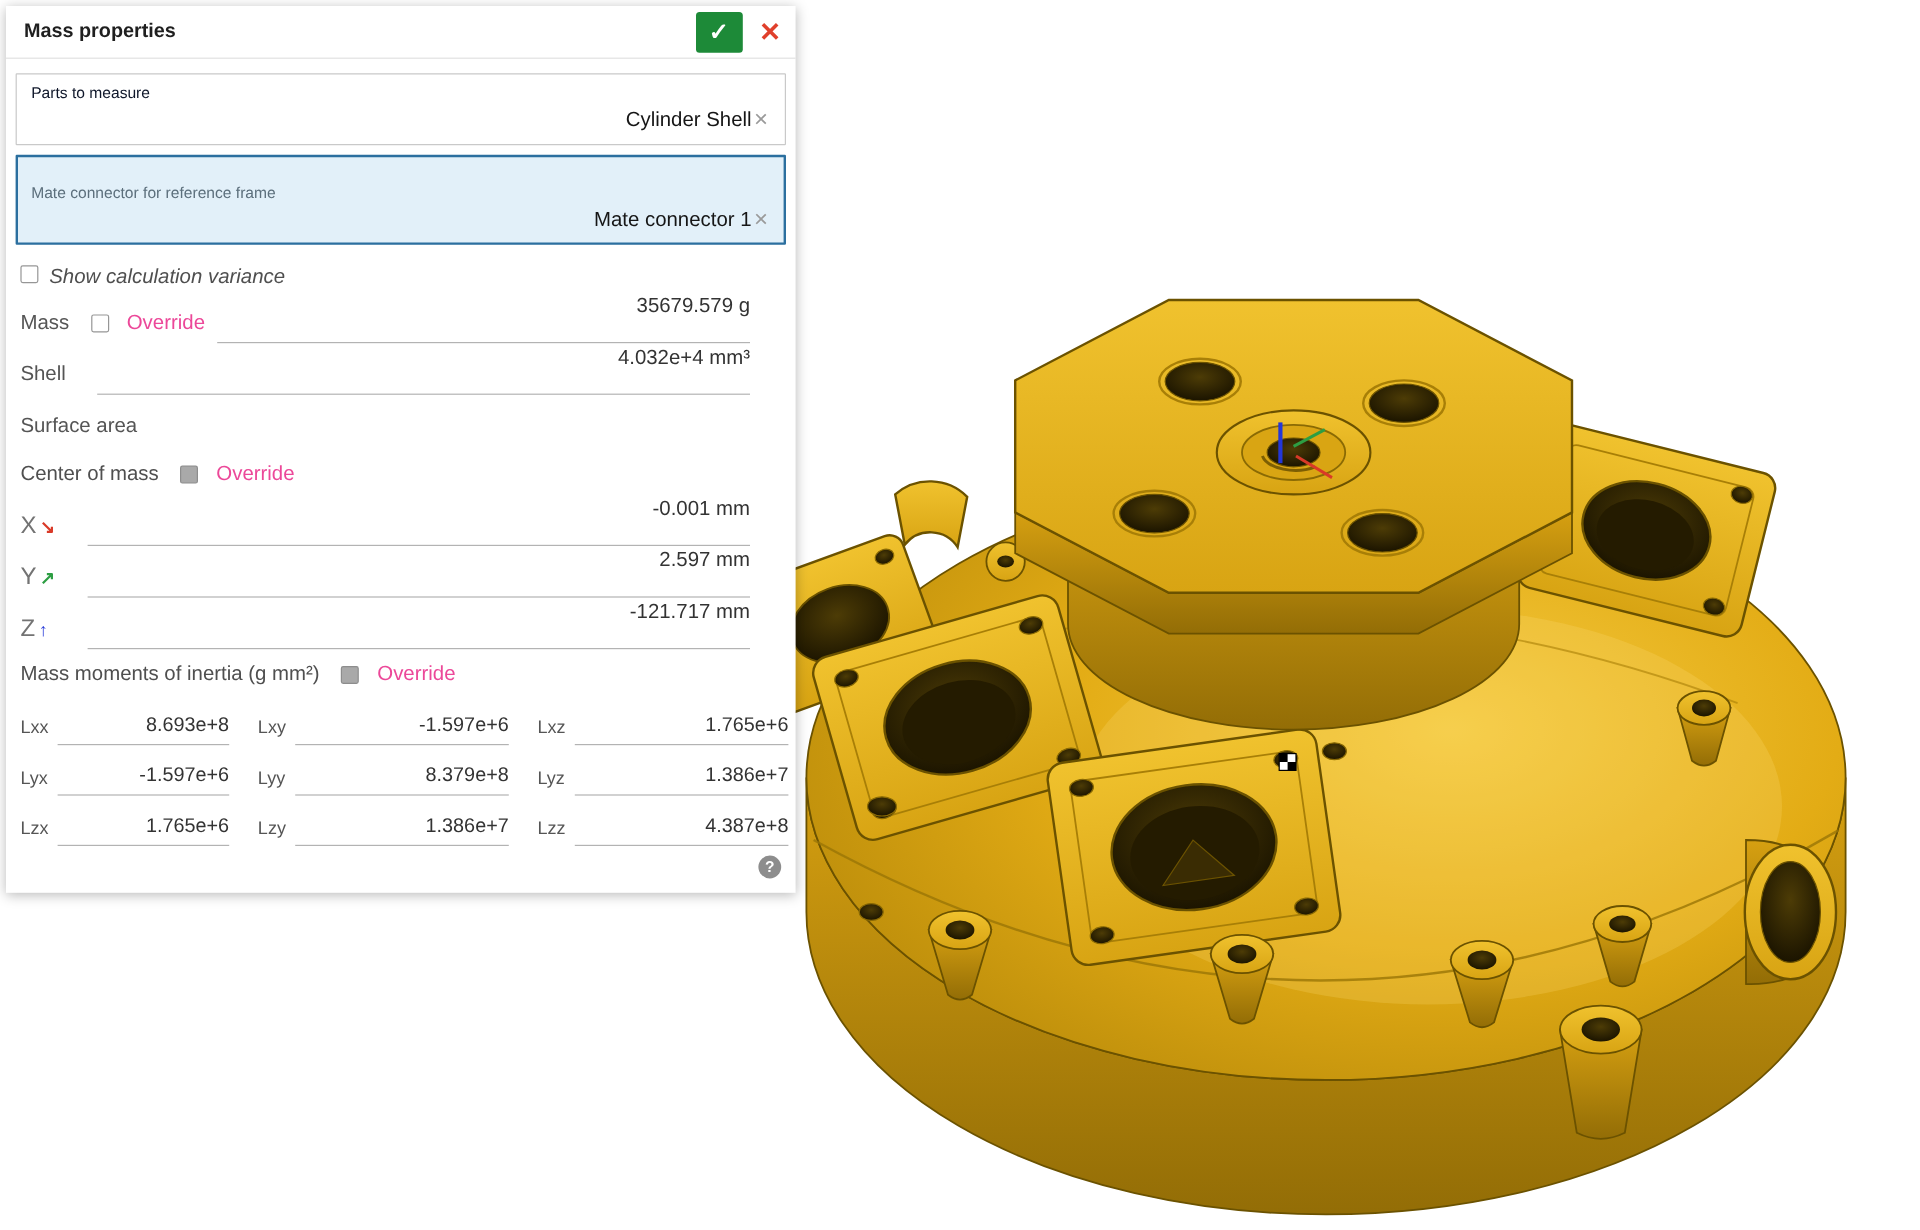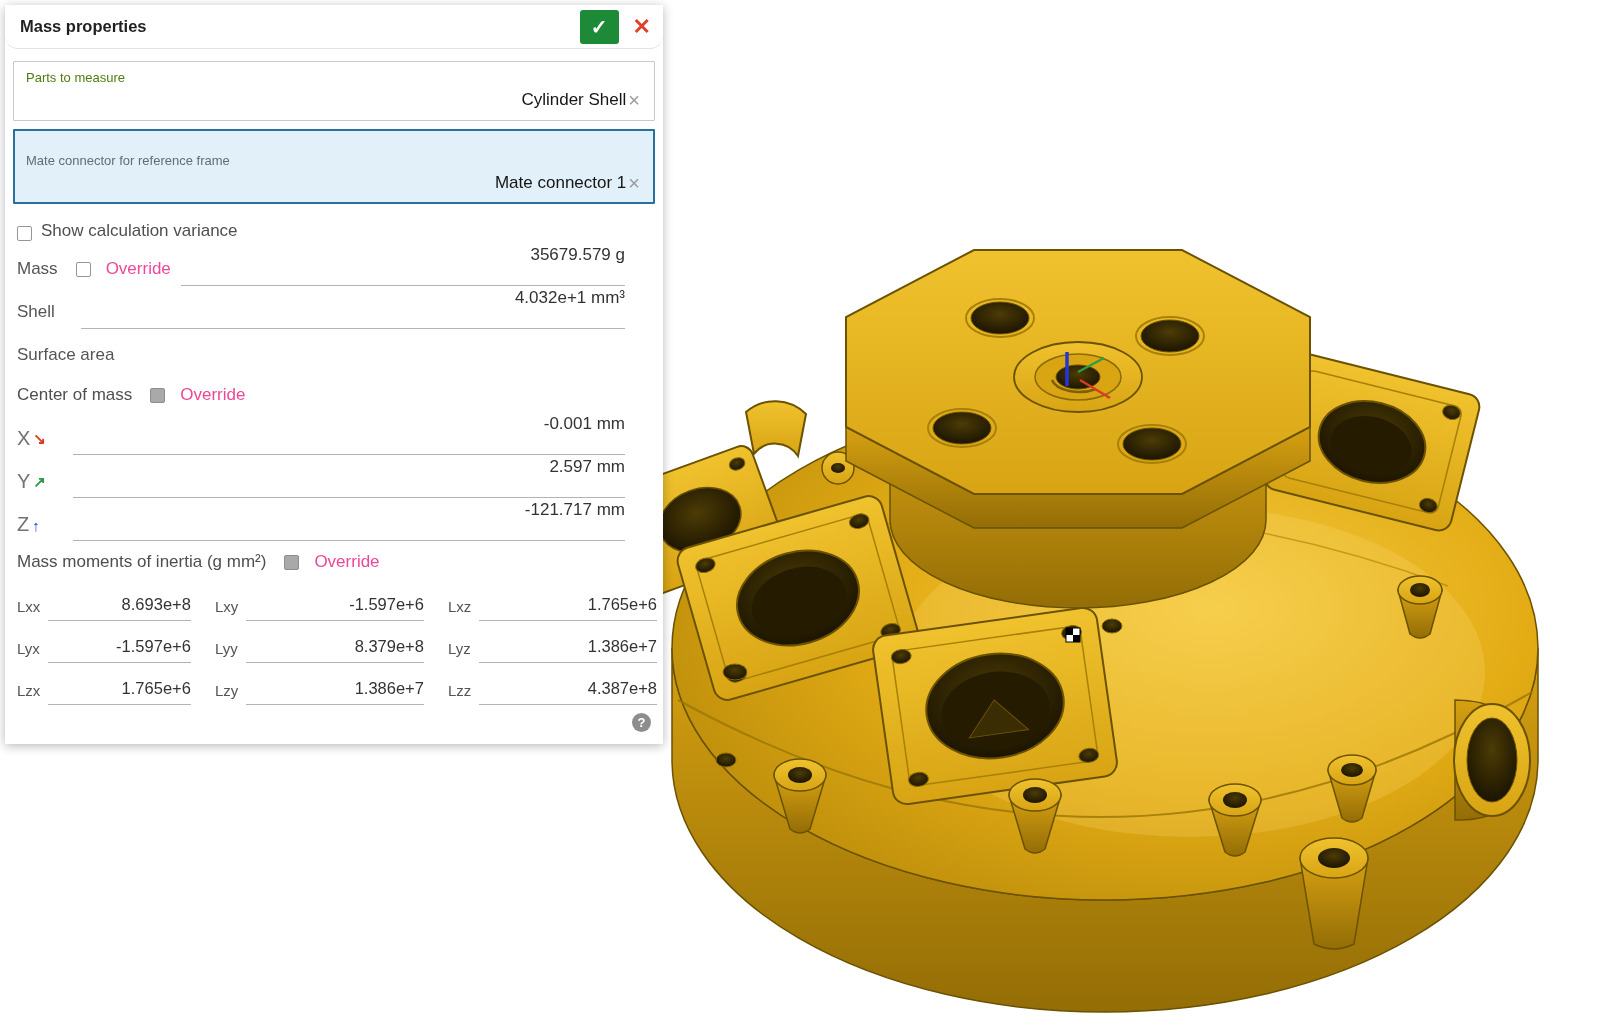--- a/index.html
+++ b/index.html
@@ -8,39 +8,39 @@
 
   
   .viewport { position:absolute; left:0; top:0; width:1600px; height:1025px; background:#ffffff; }
   .viewport svg { display:block; }
 
   
   .dialog { position:absolute; left:5px; top:5px; width:658px; background:#ffffff;
             box-shadow:0 2px 10px rgba(0,0,0,.28); z-index:10; }
 
   .dlg-header { display:flex; align-items:center; height:44px; padding:0 12px 0 15px;
-                border-bottom:1px solid #e2e2e2;border-radius:13px; }
+                border-bottom:1px solid #e2e2e2; }
   .dlg-title { flex:1; font-size:16.5px; font-weight:bold; color:#1f1f1f; }
   .btn-confirm { width:39px; height:34px; background:#1d8a38; border:none; border-radius:3px;
                  color:#fff; font-size:20px; font-weight:bold; display:flex; align-items:center;
                  justify-content:center; margin-right:14px; cursor:pointer; }
   .btn-close { background:none; border:none; color:#e0402c; font-size:22px; font-weight:bold;
                cursor:pointer; line-height:1; }
 
   .dlg-body { padding:4px 0 0; }
 
   .field { margin:8px 8px 0; border:1px solid #c9c9c9; border-radius:1px; padding:8px 12px 10px; background:#fff; }
   .field.active { background:#e2f0f9; border:2px solid #2b6f9f; padding:22px 11px 9px; }
-  .field-label { font-size:13px; color:#4d7c0f; margin-bottom:5px; }
+  .field-label { font-size:13px; color:#0f172a; margin-bottom:5px; }
   .field.active .field-label { color:#5c6f7c; }
   .field-row { display:flex; align-items:center;text-align:right; }
   .field-value { flex:1; font-size:17px; color:#161616; }
   .clear-x { color:#9a9a9a; font-size:20px; line-height:1; cursor:pointer; padding:0 2px; }
 
-  .chk-row { display:flex; align-items:flex-end; margin:17px 12px 2px; }
+  .chk-row { display:flex; align-items:flex-start; margin:17px 12px 2px;font-style:italic; }
   .checkbox { width:15px; height:15px; border:1px solid #969696; background:#fff;
               border-radius:2px; flex:none; cursor:pointer; }
   .checkbox.disabled { background:#a9a9a9; border-color:#8d8d8d; }
   .chk-label { font-size:17px; color:#4f4f4f; margin-left:9px; }
 
   .prop-row { display:flex; align-items:flex-end; margin:0 38px 0 12px; height:43px; }
   .prop-label { font-size:17px; color:#555; padding-bottom:7px; margin-right:16px; white-space:nowrap; }
   .prop-value { flex:1; text-align:right; font-size:17px; color:#333;
                 border-bottom:1px solid #b3b3b3; padding-bottom:20px; margin-left:10px; white-space:nowrap; }
   .prop-row .checkbox { margin:0 0 9px 2px; }
@@ -257,21 +257,21 @@
 
     <div class="prop-row">
       <span class="prop-label">Mass</span>
       <span class="checkbox"></span>
       <span class="ovr-label">Override</span>
       <span class="prop-value">35679.579 g</span>
     </div>
 
     <div class="prop-row">
       <span class="prop-label">Shell</span>
-      <span class="prop-value">4.032e+1 mm³</span>
+      <span class="prop-value">4.032e+4 mm³</span>
     </div>
 
     <div class="prop-row">
       <span class="prop-label">Surface area</span>
     </div>
 
     <div class="prop-row hdr-only">
       <span class="prop-label">Center of mass</span>
       <span class="checkbox disabled"></span>
       <span class="ovr-label">Override</span>

